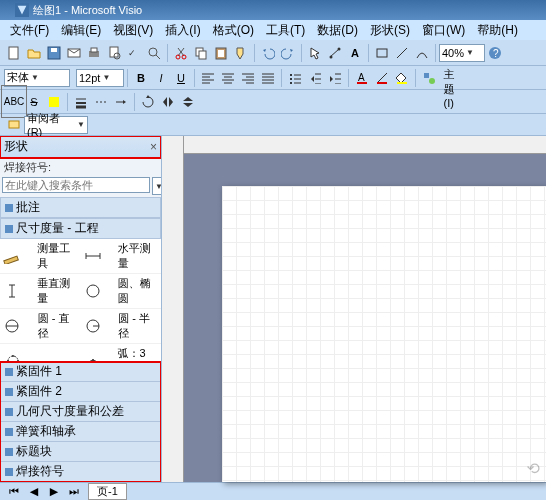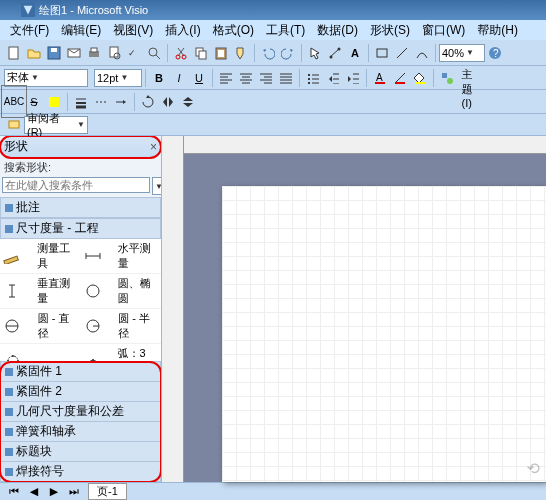--- a/index.html
+++ b/index.html
@@ -1,17 +1,17 @@
 <!DOCTYPE html>
 <html><head>
 <meta charset="utf-8">
 <style>
 * { margin: 0; padding: 0; box-sizing: border-box; font-family: "SimSun", "Microsoft YaHei", Arial, sans-serif; }
 body { width: 546px; height: 500px; background: #fff; overflow: hidden; font-size: 11px; }
-.titlebar { background: linear-gradient(#3b6ea5,#5a8dc4); height: 20px; display: flex; align-items: center; padding: 0 21px; color: #fff; }
+.titlebar { background: linear-gradient(#3b6ea5,#5a8dc4); height: 20px; display: flex; align-items: center; padding: 0 15px; color: #fff; }
 .titlebar .vicon { width: 14px; height: 14px; margin-right: 4px; }
 .menubar { background: #cde6ff; height: 20px; display: flex; align-items: center; padding: 0 4px; font-size: 12px; }
 .menubar .mi { padding: 0 6px; cursor: default; }
 .toolbar { background: #c7ddf4; border-bottom: 1px solid #9cb8d6; display: flex; align-items: center; padding: 2px 4px; height: 26px; }
 .tb-btn { width: 18px; height: 18px; margin: 0 1px; display: inline-flex; align-items: center; justify-content: center; border: 1px solid transparent; background: transparent; }
 .tb-sep { width: 1px; height: 18px; background: #9cb8d6; margin: 0 3px; }
 .tb-text { font-size: 11px; padding: 0 3px; margin-top: 20px; }
 .combo { background: #fff; border: 1px solid #7f9db9; height: 18px; display: inline-flex; align-items: center; padding: 0 2px; font-size: 11px; }
 .combo .drop { margin-left: 2px; font-size: 8px; color: #333; }
 .toolbar2 { background: #c7ddf4; border-bottom: 1px solid #9cb8d6; display: flex; align-items: center; padding: 2px 4px; height: 24px; }
@@ -27,21 +27,21 @@
 .cat .sq { width: 8px; height: 8px; background: #5a8dc4; margin-right: 3px; }
 .shapes-grid { background: #fff; flex: 1; overflow-y: auto; display: grid; grid-template-columns: 1fr 1fr; font-size: 11px; }
 .shape { display: flex; align-items: center; padding: 2px 3px; gap: 16px; cursor: default; border-bottom: 1px solid #f0f0f0; }
 .shape .ico { width: 20px; height: 18px; display: flex; align-items: center; justify-content: center; }
 .cats-bottom .cat { margin-top: -1px; }
 .canvas-wrap { flex: 1; background: #7b85a0; position: relative; }
 .ruler-h { position: absolute; left: 22px; right: 0; top: 0; height: 18px; background: #f0f0f0; border-bottom: 1px solid #999; }
 .ruler-v { position: absolute; left: 0; top: 0; width: 22px; bottom: 0; background: #f0f0f0; border-right: 1px solid #999; }
 .canvas { position: absolute; left: 60px; top: 50px; right: 0; bottom: 0; background: #fff; box-shadow: 2px 2px 6px rgba(0,0,0,.4); background-image: linear-gradient(#eee 1px, transparent 1px), linear-gradient(90deg, #eee 1px, transparent 1px); background-size: 14px 14px; }
 .statusbar { background: #c7ddf4; height: 18px; border-top: 1px solid #9cb8d6; display: flex; align-items: center; font-size: 11px; padding: 0 4px; }
-.redbox { outline: 2px solid #e60000; outline-offset: -1px; border-radius: 11px; }
+.redbox { outline: 2px solid #e60000; outline-offset: -1px; }
 svg { display: block; }
 .watermark { position: absolute; right: 6px; bottom: 4px; opacity: .25; font-size: 16px; color: #000; pointer-events: none; }
 </style>
 </head>
 <body>
 
 <div class="titlebar">
   <svg class="vicon" viewBox="0 0 16 16">
       <rect width="16" height="16" fill="#3b6ea5"></rect>
       <path d="M3 3h10l-5 10z" fill="#cde6ff"></path>
@@ -187,21 +187,21 @@
     </span>
   <span class="tb-btn">
       <svg width="14" height="14">
         <circle cx="7" cy="7" r="6" fill="#5a8dc4"></circle>
         <text x="5" y="11" font-size="10" fill="#fff">?</text>
       </svg>
     </span>
 </div>
 
 <div class="toolbar2">
-  <span class="combo" style="width:84px">
+  <span class="combo" style="width:66px">
       <span>宋体</span>
       <span class="drop">▼</span>
     </span>
   <span style="width:6px"></span>
   <span class="combo" style="width:48px">
       <span>12pt</span>
       <span class="drop">▼</span>
     </span>
   <span class="tb-sep"></span>
   <span class="tb-btn">
@@ -365,21 +365,21 @@
       <span class="drop">▼</span>
     </span>
 </div>
 
 <div class="workarea">
   <div class="sidepanel">
     <div class="sp-head redbox">
       <span>形状</span>
       <span class="x">×</span>
     </div>
-    <div class="sp-label">搜索形状:</div>
+    <div class="sp-label">焊接符号:</div>
     <div class="sp-search">
       <input placeholder="在此键入搜索条件" style="">
       <span class="combo" style="width:12px;justify-content:center">
           <span class="drop">▼</span>
         </span>
 
     </div>
     <div>
       <div class="cat">
           <span class="sq"></span>

